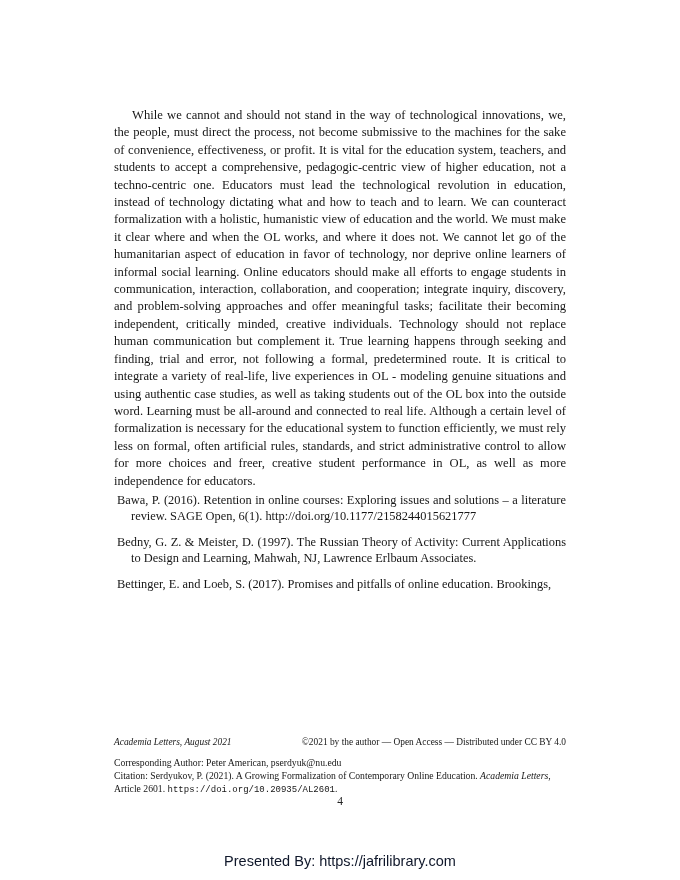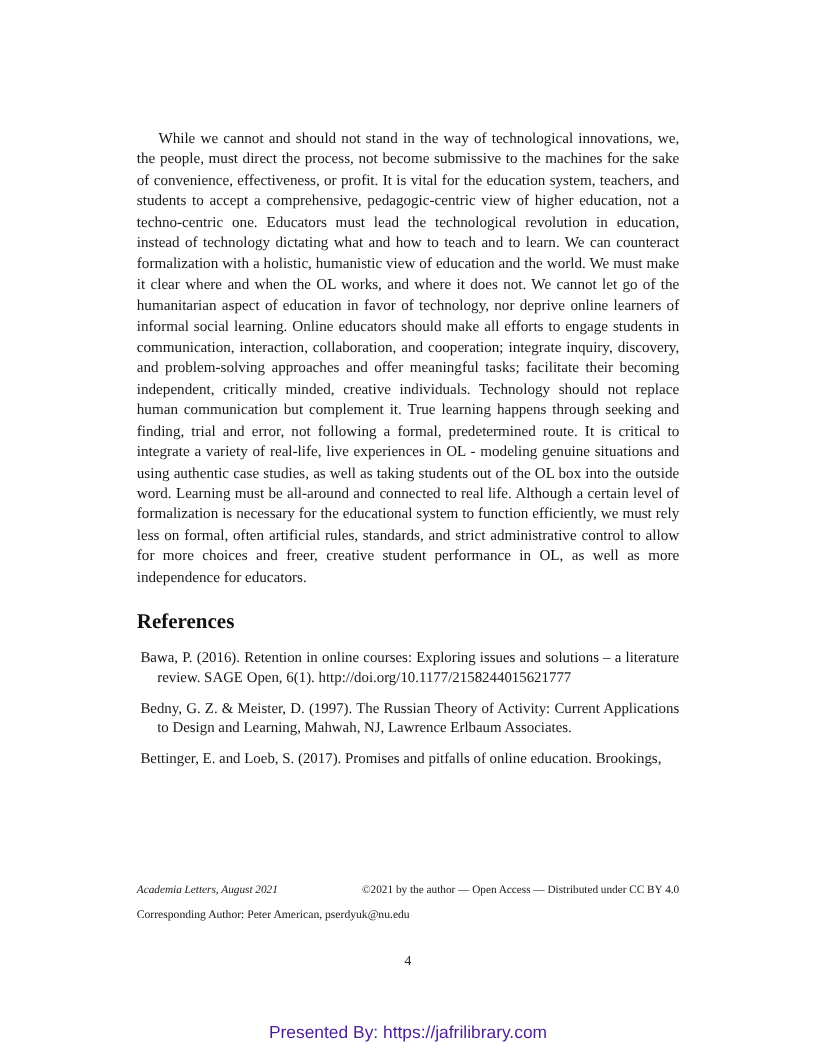--- a/index.html
+++ b/index.html
@@ -94,51 +94,51 @@
     color: #222222;
   }
   .banner {
     position: absolute;
     left: 0;
     top: 853px;
     width: 680px;
     text-align: center;
     font-family: "Liberation Sans", sans-serif;
     font-size: 14.5px;
-    color: #4c1d95;
+    color: #0f172a;
   }
 </style>
 </head>
 <body>
 
 <div class="page">
 
   <div class="content">
 
     <p class="body-para">While we cannot and should not stand in the way of technological innovations, we, the people, must direct the process, not become submissive to the machines for the sake of convenience, effectiveness, or profit. It is vital for the education system, teachers, and students to accept a comprehensive, pedagogic-centric view of higher education, not a techno-centric one. Educators must lead the technological revolution in education, instead of technology dictating what and how to teach and to learn. We can counteract formalization with a holistic, humanistic view of education and the world. We must make it clear where and when the OL works, and where it does not. We cannot let go of the humanitarian aspect of education in favor of technology, nor deprive online learners of informal social learning. Online educators should make all efforts to engage students in communication, interaction, collaboration, and cooperation; integrate inquiry, discovery, and problem-solving approaches and offer meaningful tasks; facilitate their becoming independent, critically minded, creative individuals. Technology should not replace human communication but complement it. True learning happens through seeking and finding, trial and error, not following a formal, predetermined route. It is critical to integrate a variety of real-life, live experiences in OL - modeling genuine situations and using authentic case studies, as well as taking students out of the OL box into the outside word. Learning must be all-around and connected to real life. Although a certain level of formalization is necessary for the educational system to function efficiently, we must rely less on formal, often artificial rules, standards, and strict administrative control to allow for more choices and freer, creative student performance in OL, as well as more independence for educators.</p>
 
-    <h2 class="refs-heading">References</h2>
 
     <div class="refs">
       <p class="ref">Bawa, P. (2016). Retention in online courses: Exploring issues and solutions – a literature review. SAGE Open, 6(1). http://doi.org/10.1177/2158244015621777</p>
       <p class="ref">Bedny, G. Z. &amp; Meister, D. (1997). The Russian Theory of Activity: Current Applications to Design and Learning, Mahwah, NJ, Lawrence Erlbaum Associates.</p>
       <p class="ref">Bettinger, E. and Loeb, S. (2017). Promises and pitfalls of online education. Brookings,</p>
     </div>
 
   </div>
 
   <div class="footer">
 
     <div class="footer-line1">
       <span class="journal">Academia Letters, August 2021</span>
       <span class="license">©2021 by the author — Open Access — Distributed under CC BY 4.0</span>
     </div>
 
     <div class="footer-block">
       <p><strong>Corresponding Author:</strong><span> Peter American, pserdyuk@nu.edu</span></p>
+      <p><strong>Citation:</strong><span> Serdyukov, P. (2021). A Growing Formalization of Contemporary Online Education. </span><em>Academia Letters</em><span>, Article 2601. </span><span class="mono">https://doi.org/10.20935/AL2601</span><span>.</span></p>
     </div>
 
   </div>
 
   <div class="page-number">4</div>
 
   <div class="banner">Presented By: https://jafrilibrary.com</div>
 
 </div>
 

